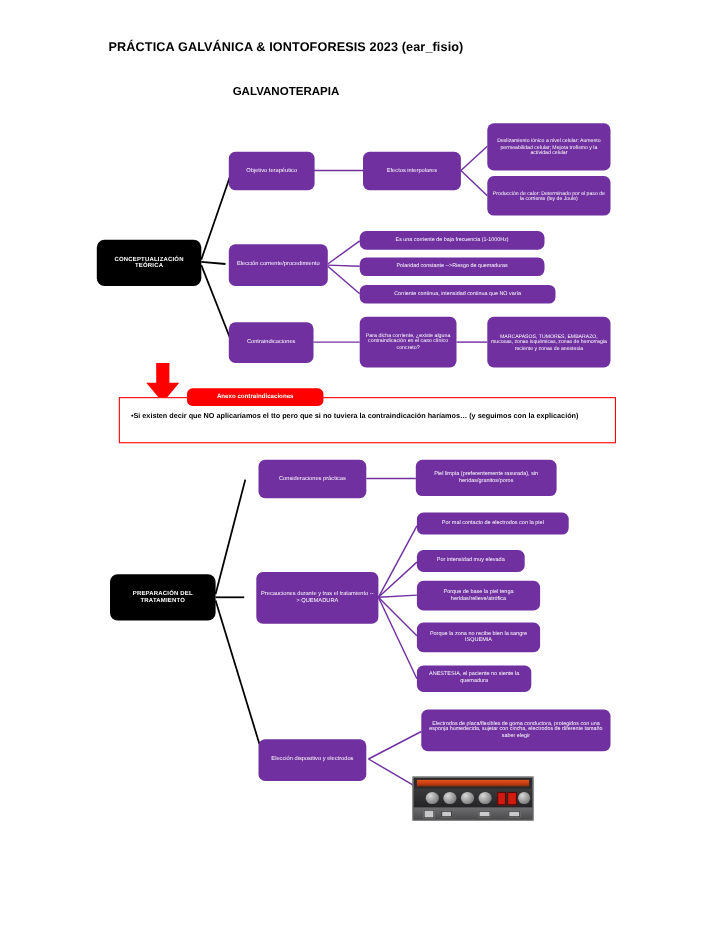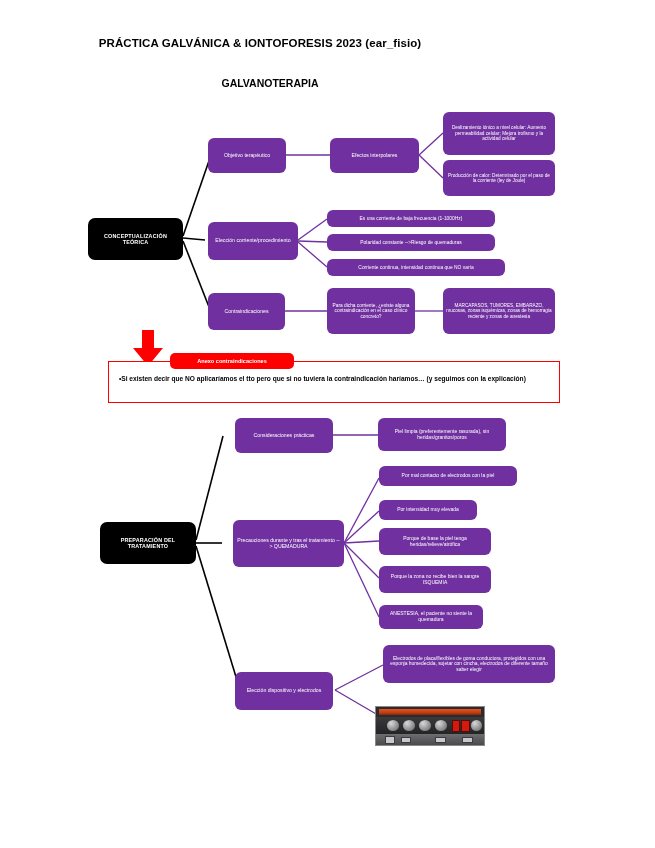--- a/index.html
+++ b/index.html
@@ -58,21 +58,21 @@
     background:radial-gradient(circle at 35% 30%,#d8d8d8,#8f8f8f 60%,#5a5a5a);}
   .led{position:absolute;background:#d21b10;border:.5px solid #5a0b06;}
   .sw{position:absolute;background:#c9c9cb;border:.5px solid #3c3c3e;}
 </style>
 </head>
 <body>
 
 <div id="page">
 
   <div class="title" style="left:0;top:37px;">PRÁCTICA GALVÁNICA &amp; IONTOFORESIS 2023 (ear_fisio)</div>
-  <div class="subtitle" style="left:10px;top:77px;">GALVANOTERAPIA</div>
+  <div class="subtitle" style="left:0;top:77px;">GALVANOTERAPIA</div>
 
   <svg class="links" viewBox="0 0 655 848">
 
     <path d="M183,236 L211,155" stroke="#000" stroke-width="1.6" fill="none"></path>
     <path d="M183,238 L205,240" stroke="#000" stroke-width="1.6" fill="none"></path>
     <path d="M183,241 L211,312" stroke="#000" stroke-width="1.6" fill="none"></path>
 
     <path d="M285,155 L330,155" stroke="#7030A0" stroke-width="1.3" fill="none"></path>
 
     <path d="M419,155 L443,133" stroke="#7030A0" stroke-width="1.3" fill="none"></path>

